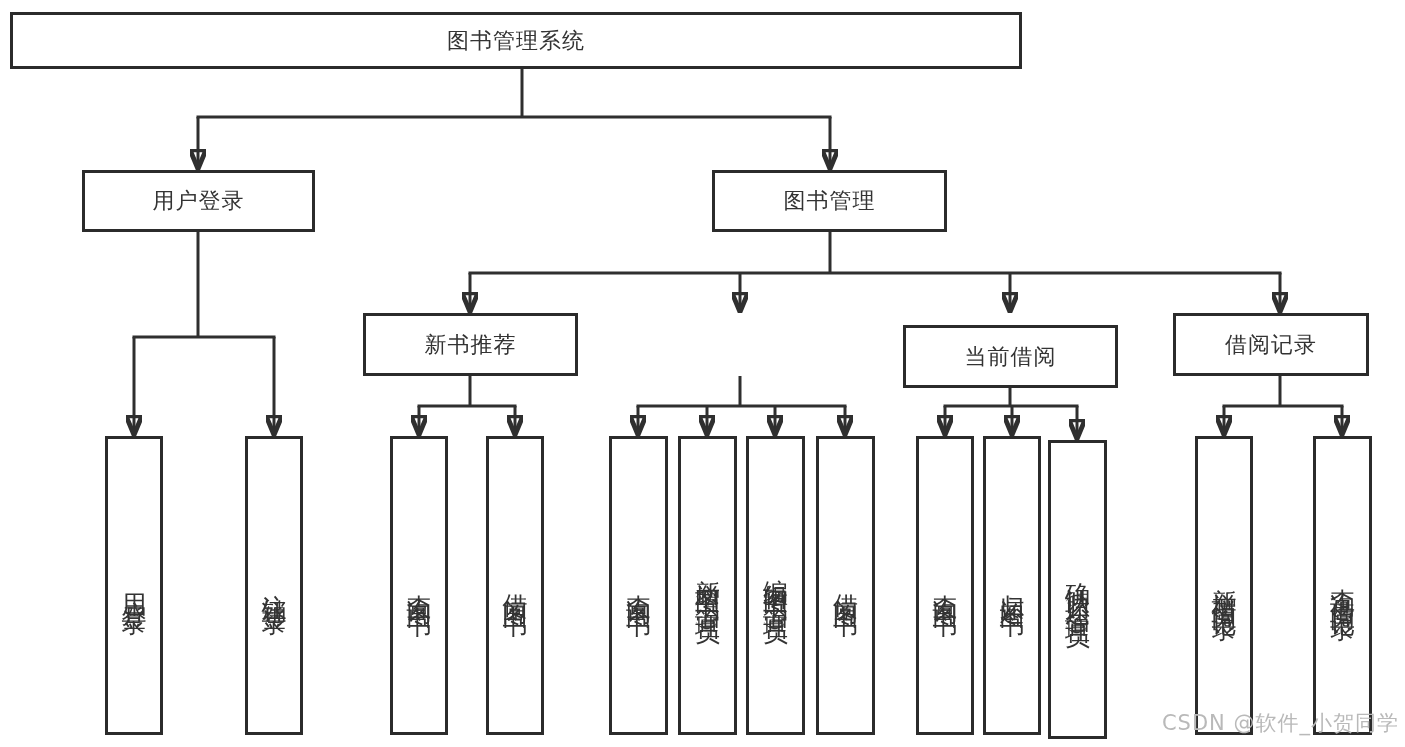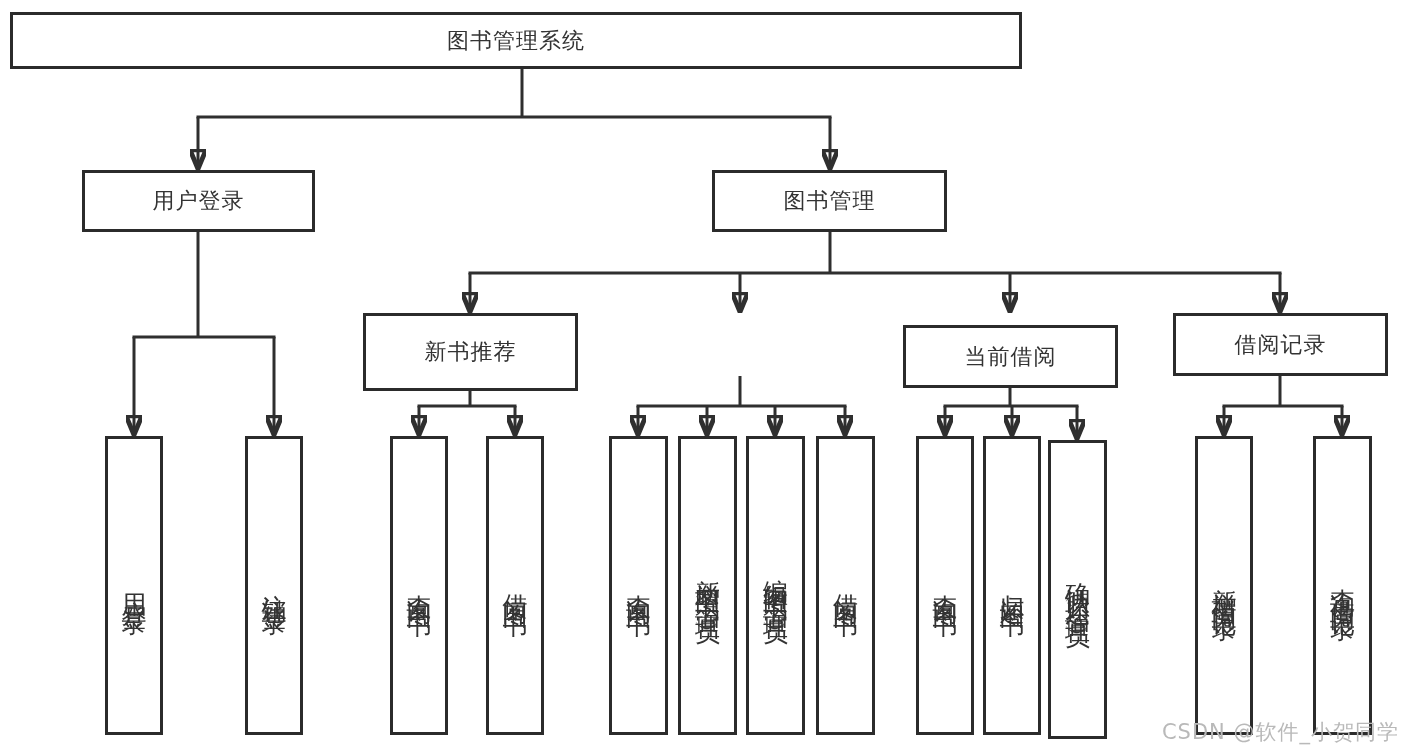--- a/index.html
+++ b/index.html
@@ -36,21 +36,21 @@
   .node.v { font-size: 25px; }
   .node.v .v-label {
     writing-mode: vertical-rl;
     text-orientation: mixed;
     letter-spacing: 6px;
     line-height: 1;
   }
   .watermark {
     position: absolute;
     right: 6px;
-    bottom: 1px;
+    bottom: 10px;
     font-size: 21px;
     color: #b9b9b9;
     letter-spacing: 1px;
     white-space: nowrap;
     text-align: right;
   }
 </style>
 </head>
 <body>
 
@@ -103,27 +103,27 @@
     <span>图书管理系统</span>
   </div>
 
   <div class="node h" style="left:82px; top:170px; width:233px; height:62px;">
     <span>用户登录</span>
   </div>
   <div class="node h" style="left:712px; top:170px; width:235px; height:62px;align-items:center;">
     <span>图书管理</span>
   </div>
 
-  <div class="node h" style="left:363px; top:313px; width:215px; height:78px;">
+  <div class="node h" style="left:363px; top:313px; width:215px; height:63px;">
     <span>新书推荐</span>
   </div>
   <div class="node h" style="left:903px; top:313px; width:215px; height:63px;margin-top:12px;">
     <span>当前借阅</span>
   </div>
-  <div class="node h" style="left:1173px; top:313px; width:215px; height:63px;">
+  <div class="node h" style="left:1173px; top:313px; width:196px; height:63px;">
     <span>借阅记录</span>
   </div>
 
   <div class="node v" style="left:105px; top:436px; width:58px; height:299px;">
     <span class="v-label">用户登录</span>
   </div>
   <div class="node v" style="left:245px; top:436px; width:58px; height:299px;">
     <span class="v-label">注销登录</span>
   </div>
 

